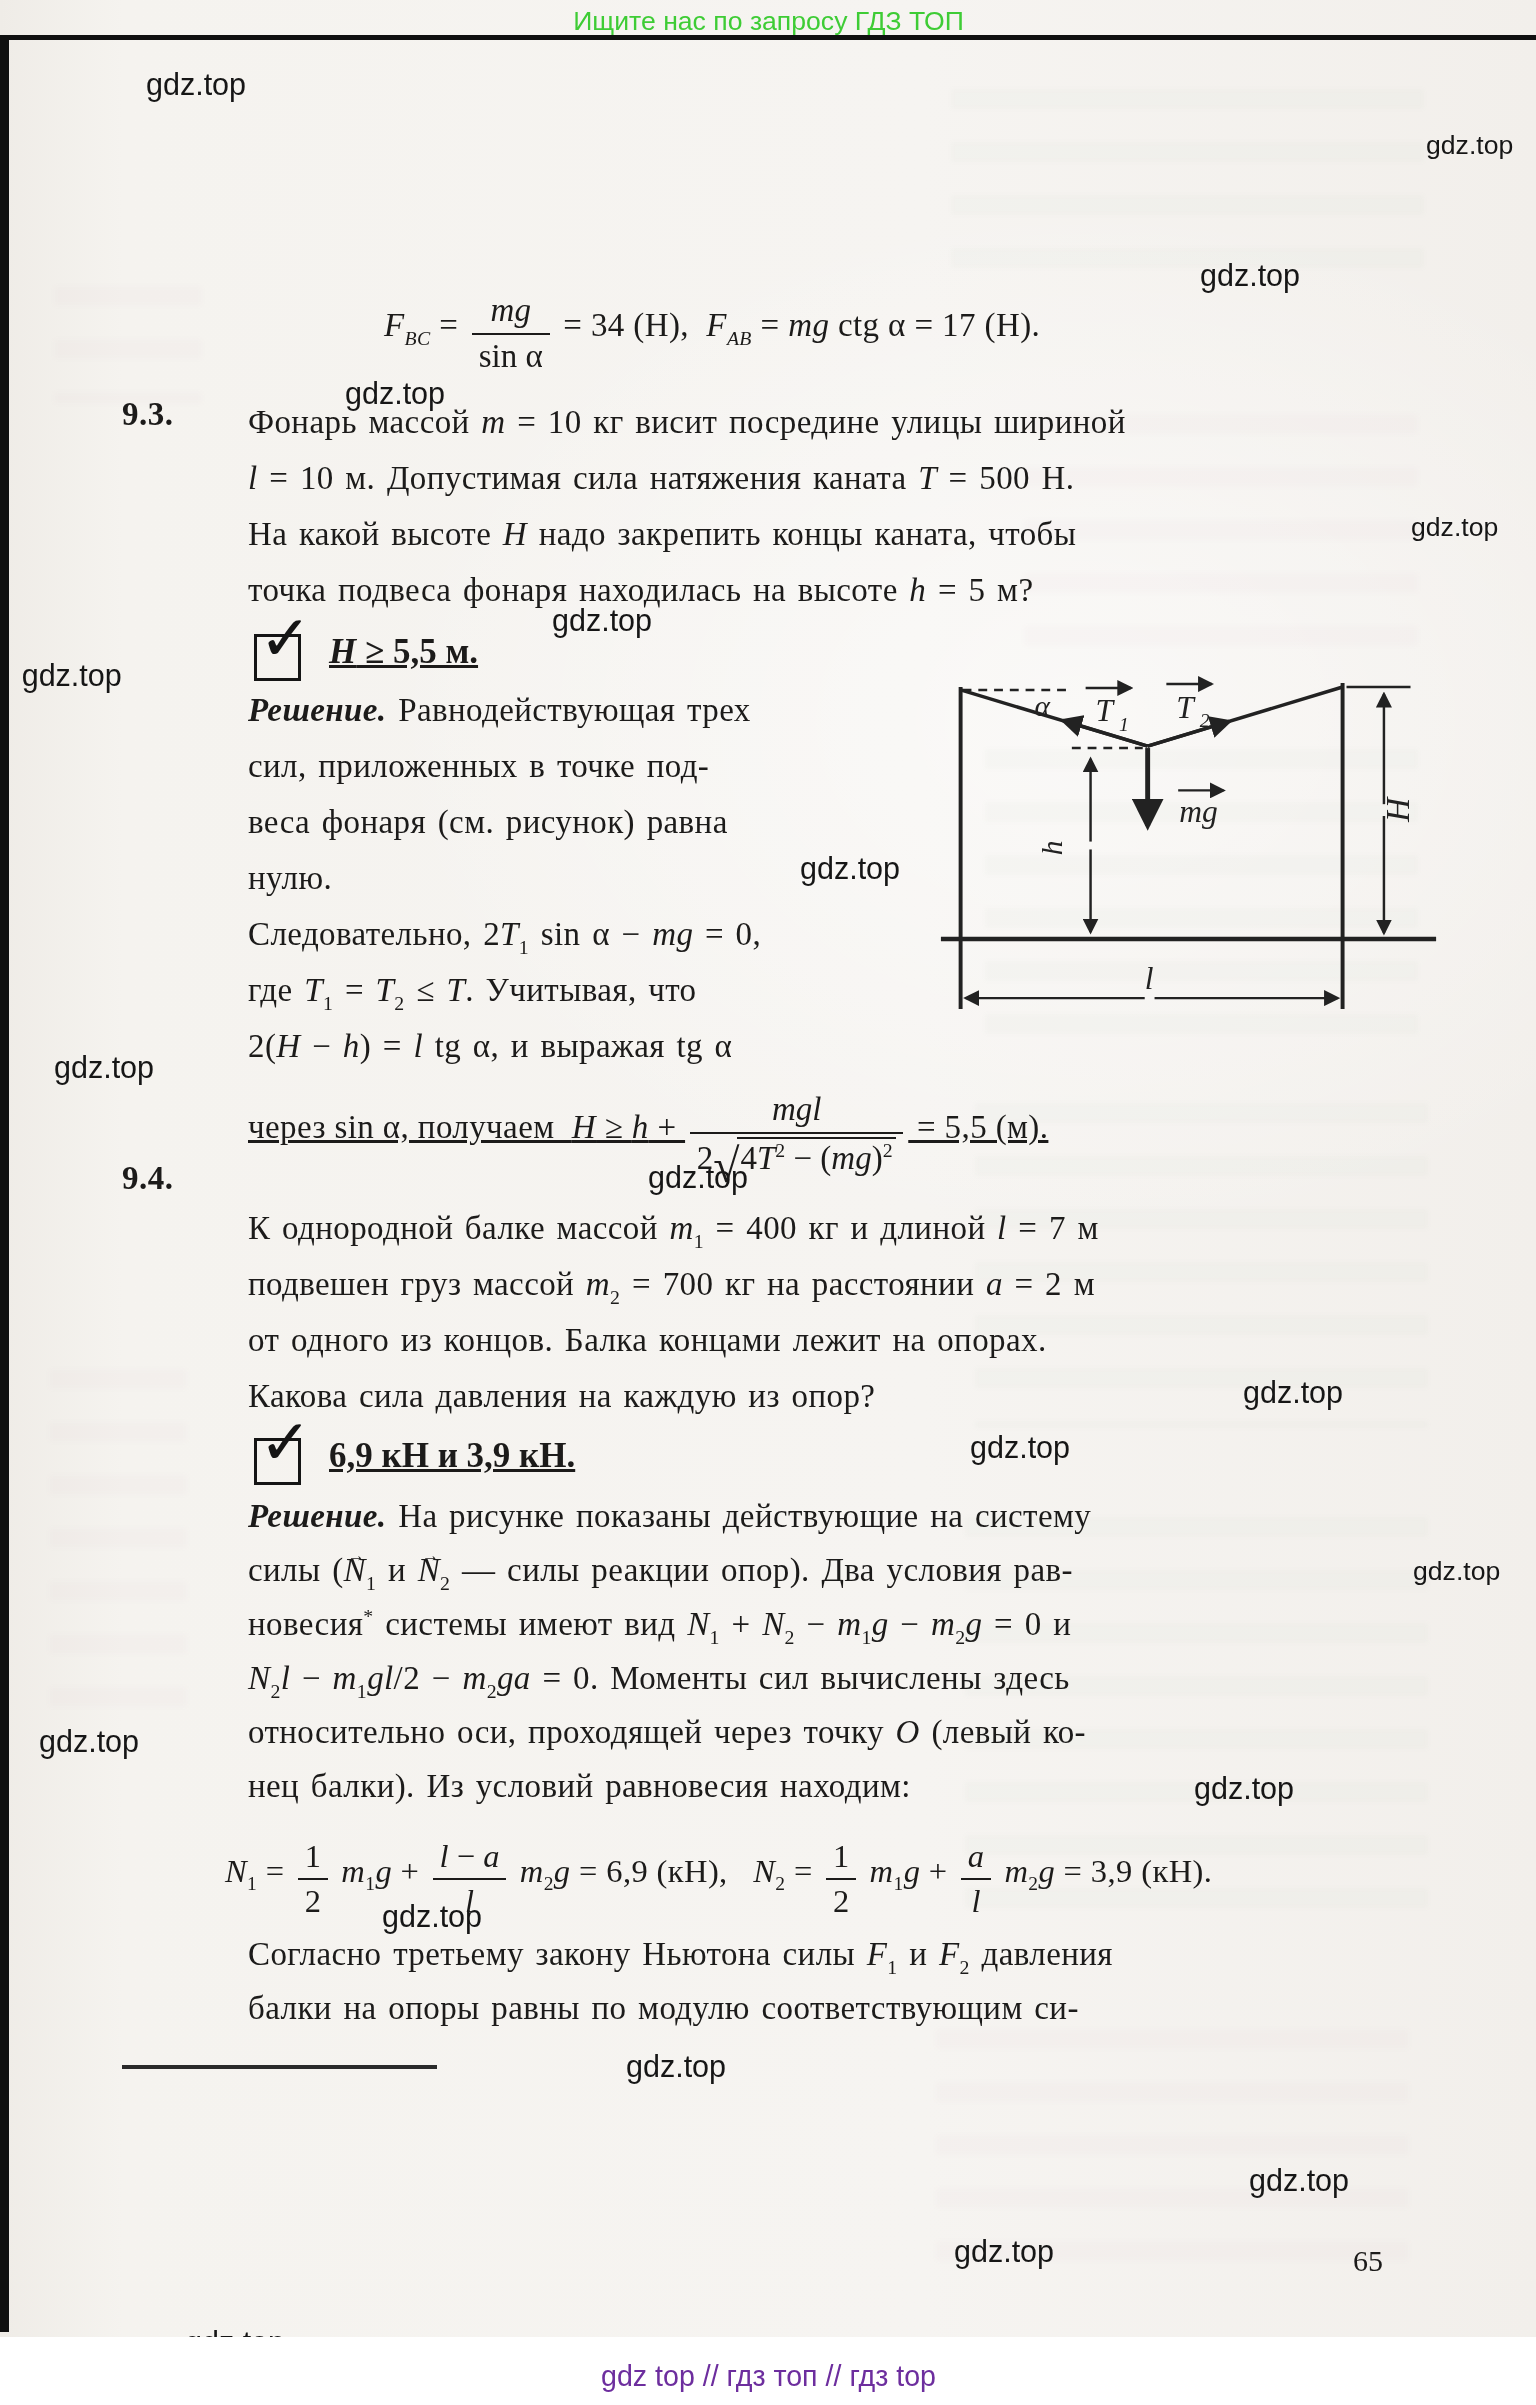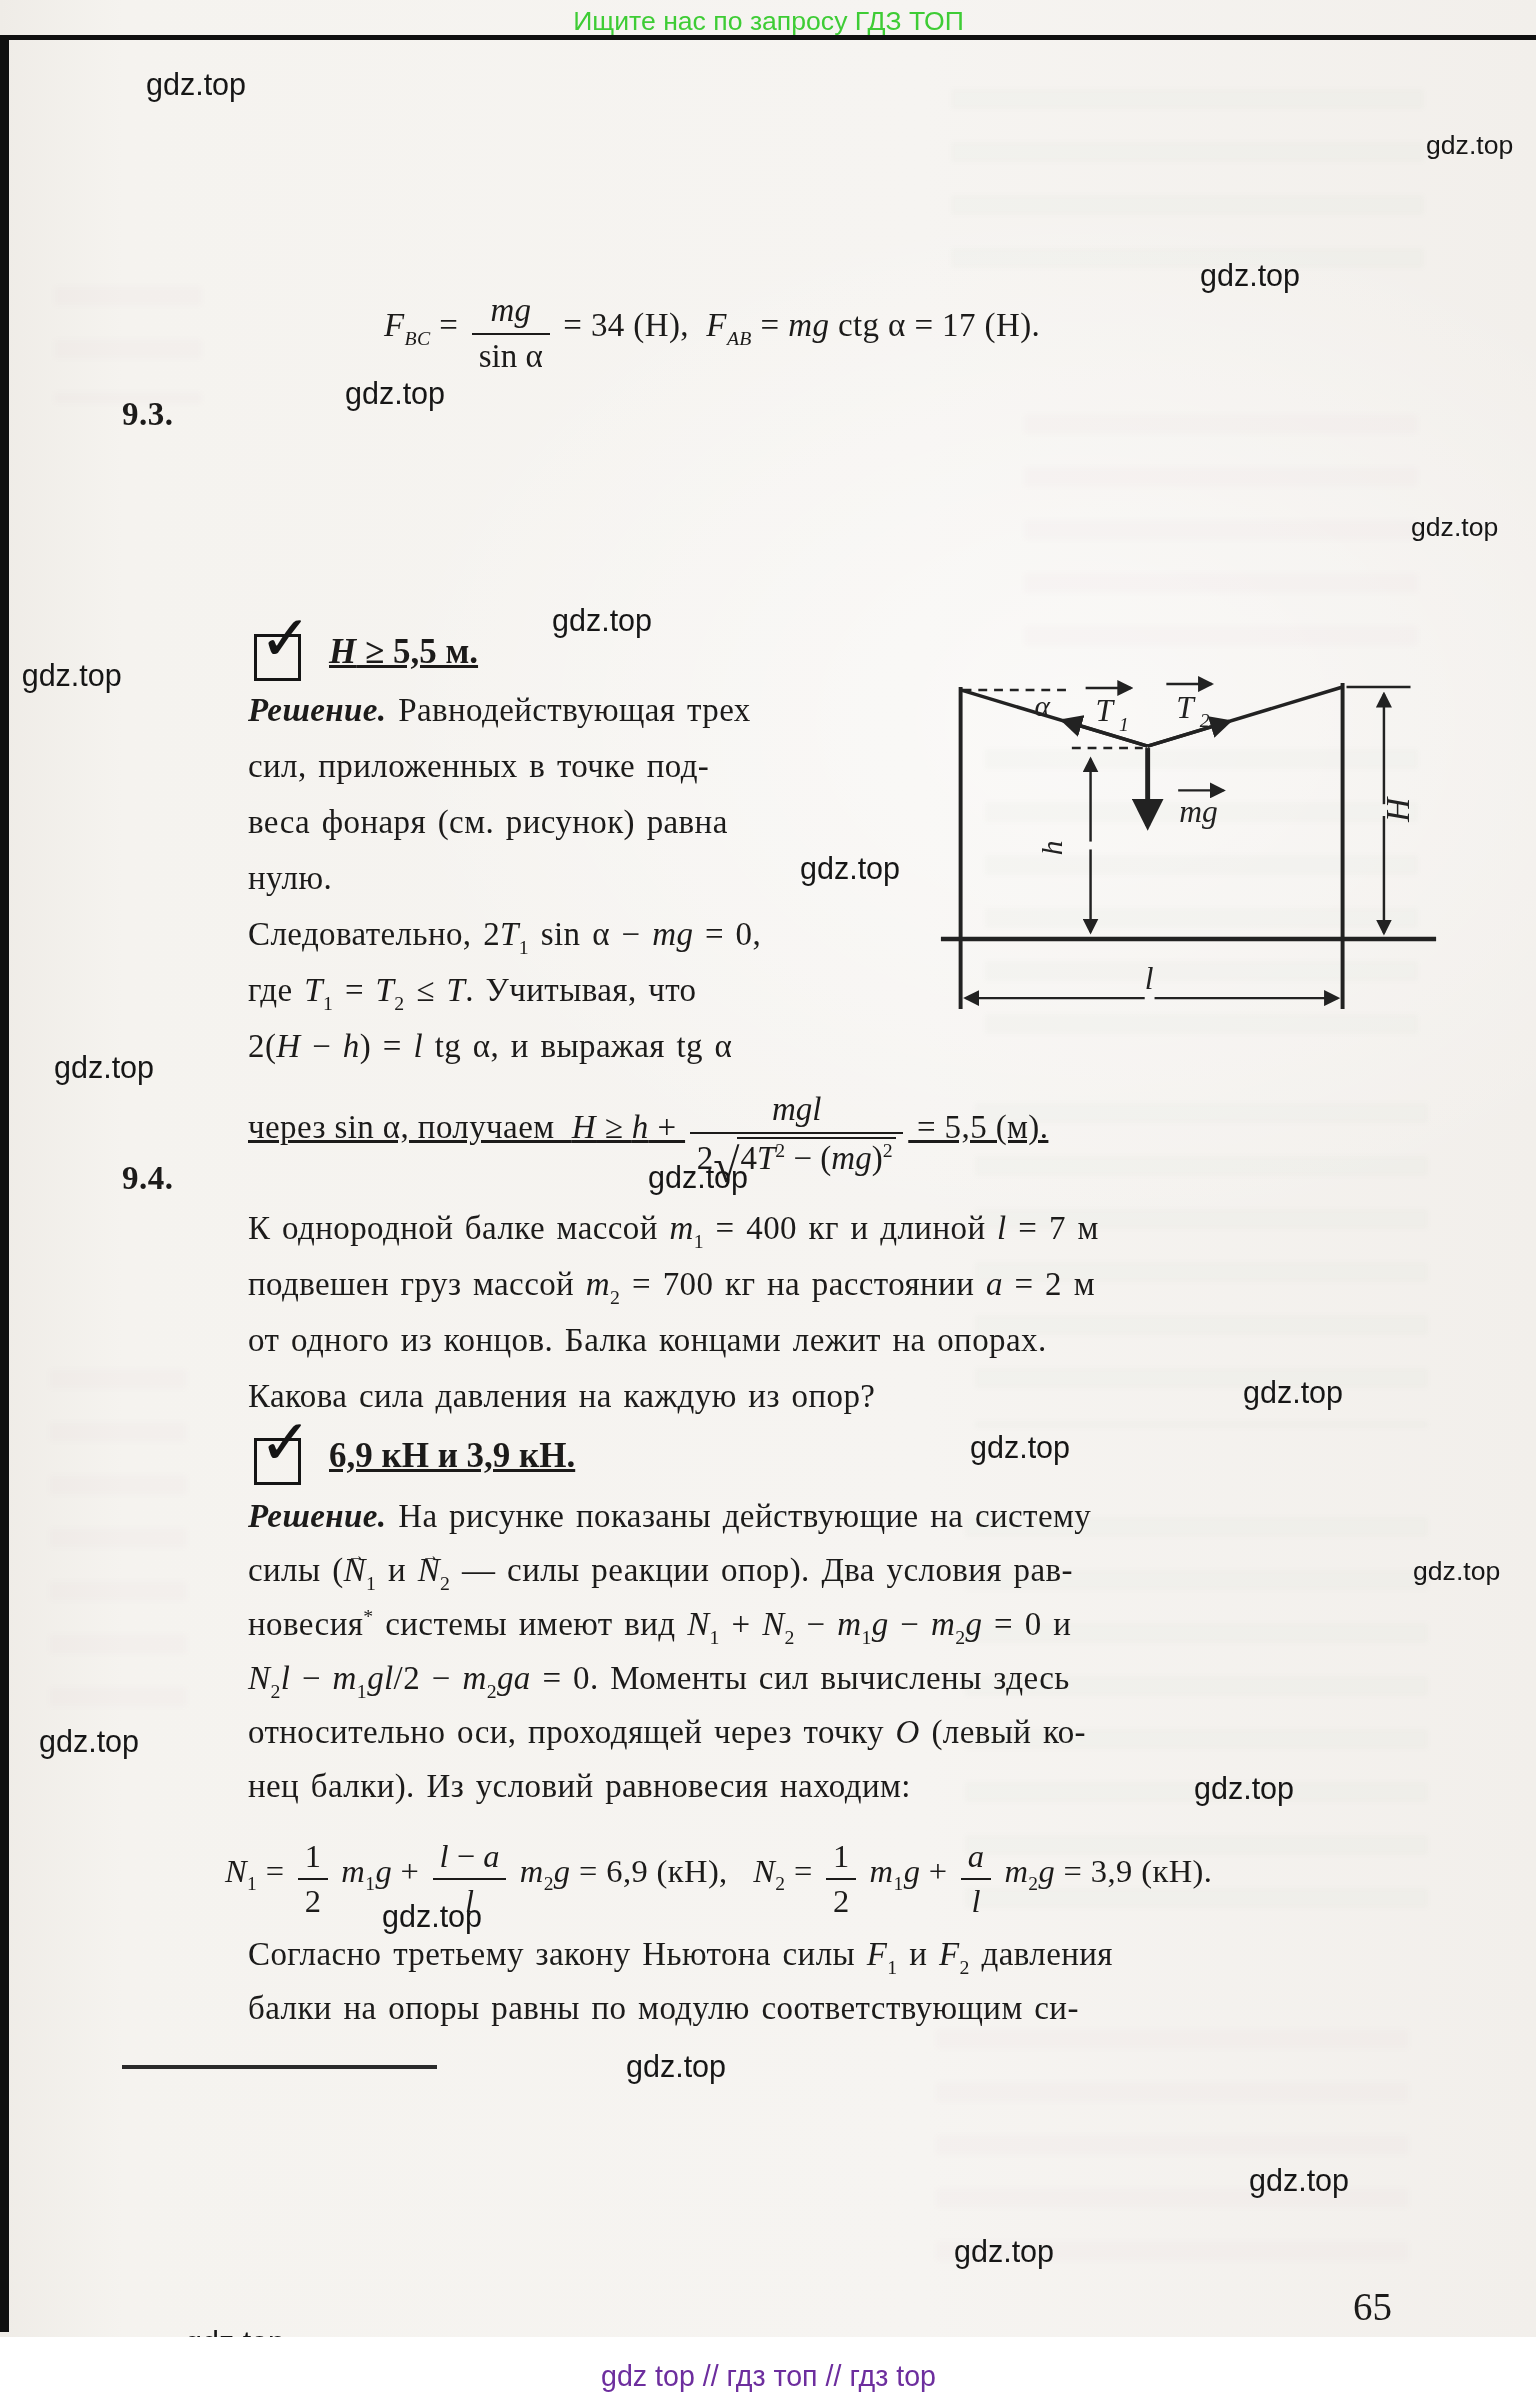--- a/index.html
+++ b/index.html
@@ -25,21 +25,21 @@
   .bleed.pink{background:repeating-linear-gradient(180deg, rgba(190,140,160,.06) 0 19.7px, rgba(0,0,0,0) 19.7px 53px);}
 
   .txt{position:absolute;font-size:33px;line-height:56px;white-space:pre;
     letter-spacing:0.4px;word-spacing:3px;}
   .prob-num{position:absolute;font-size:33px;font-weight:bold;letter-spacing:0.5px;}
   .lead{font-weight:bold;font-style:italic;}
   .answer-text{position:absolute;font-size:35px;font-weight:bold;white-space:pre;text-decoration:underline;}
   .display-math{position:absolute;font-size:33px;white-space:pre;letter-spacing:0.4px;}
   .footnote{position:absolute;font-size:28.6px;line-height:49px;white-space:pre;letter-spacing:0.2px;}
   .fn-rule{position:absolute;background:#2a2a2a;}
-  .page-num{position:absolute;font-size:39px;margin-top:40px;}
+  .page-num{position:absolute;font-size:30px;}
 
   
   sub{font-size:.6em;line-height:0;position:relative;top:.45em;vertical-align:baseline;}
   sup{font-size:.6em;line-height:0;}
   .frac{display:inline-block;vertical-align:-0.95em;text-align:center;margin:0 4.9px;line-height:1.15;letter-spacing:0;}
   .fnum{display:block;padding:0 6.9px 3px;border-bottom:2.5px solid #1c1b1a;}
   .fden{display:block;padding:3px 6.9px 0;text-align:center;}
   .sqrt{display:inline-block;white-space:nowrap;}
   .srt{font-size:1.45em;font-style:normal;vertical-align:-0.28em;margin-right:-3px;}
   .srad{display:inline-block;border-top:2.5px solid #1c1b1a;padding:1px 3.9px 0 3.9px;}
@@ -91,20 +91,24 @@
   <div class="wm" style="left:382px;top:1899px;">gdz.top</div>
   <div class="wm" style="left:626px;top:2049px;">gdz.top</div>
   <div class="wm" style="left:1249px;top:2163px;">gdz.top</div>
   <div class="wm" style="left:954px;top:2234px;">gdz.top</div>
   <div class="wm" style="left:185px;top:2325px;">gdz.top</div>
 
 
   <div class="display-math" style="left:384px;top:292px;"><i>F</i><sub><i>BC</i></sub> = <span class="frac"><span class="fnum"><i>mg</i></span><span class="fden">sin α</span></span> = 34 (Н),  <i>F</i><sub><i>AB</i></sub> = <i>mg</i> ctg α = 17 (Н).</div>
 
   <div class="prob-num" style="left:122px;top:396px;">9.3.</div>
+  <div class="txt" style="left:248px;top:394px;width:1212px;">Фонарь массой <i>m</i> = 10 кг висит посредине улицы шириной
+<i>l</i> = 10 м. Допустимая сила натяжения каната <i>T</i> = 500 Н.
+На какой высоте <i>H</i> надо закрепить концы каната, чтобы
+точка подвеса фонаря находилась на высоте <i>h</i> = 5 м?</div>
 
   <div class="ans-check" style="left:254px;top:634px;">
     <span class="glyph">✓</span>
   </div>
   <div class="answer-text" style="left:329px;top:632px;"><i>H</i> ≥ 5,5 м.</div>
 
   <div class="txt" style="left:248px;top:682px;width:699px;"><span class="lead">Решение.</span><span> Равнодействующая трех
 сил, приложенных в точке под-
 веса фонаря (см. рисунок) равна
 нулю.

